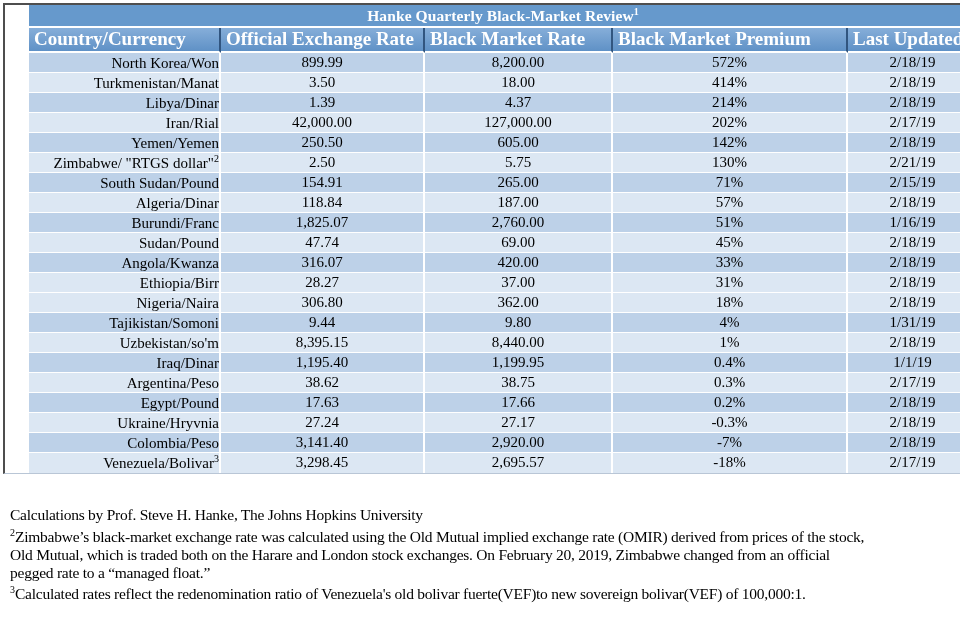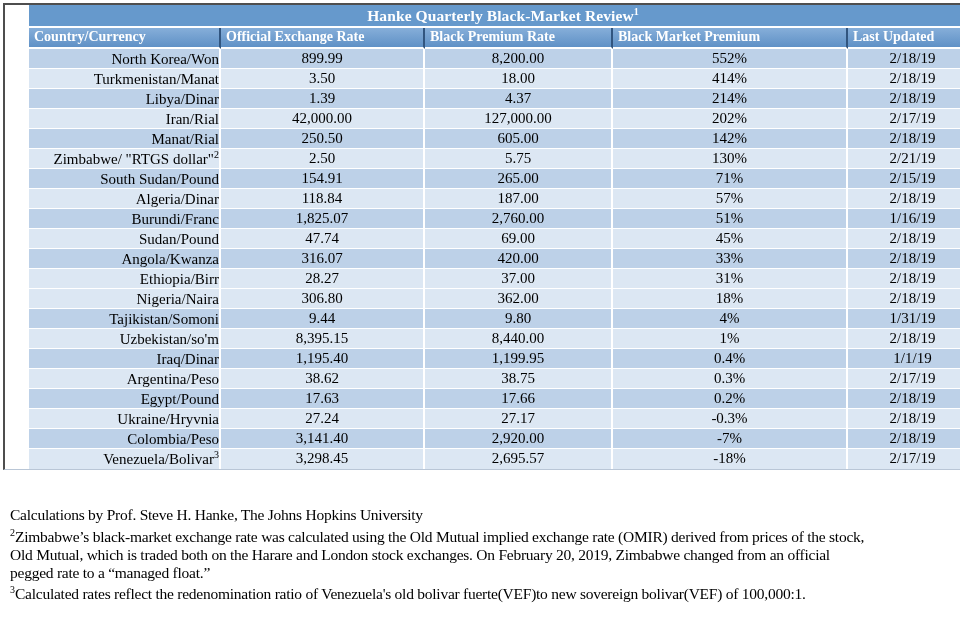--- a/index.html
+++ b/index.html
@@ -47,21 +47,21 @@
     height: 22px;
     border-bottom: 2px solid #ffffff;
     letter-spacing: 0.1px;
   }
   .title-cell sup { font-size: 10px; }
 
   th {
     background: linear-gradient(var(--header-top, #86aed9), var(--header-bottom, #5f91c6));
     color: var(--header-text, #fff);
     font-weight: bold;
-    font-size: 14px;
+    font-size: 19px;
     text-align: left;
     height: 21px;
     padding: 0 0 1px 5px;
     border-right: 2px solid var(--header-sep, #31557f);
     border-bottom: 2px solid #ffffff;
   }
   th:last-child { border-right: none; }
 
   tbody td {
     height: 19.5px;
@@ -105,31 +105,31 @@
           <col class="col4">
           <col class="col5">
       </colgroup>
       <thead>
         <tr>
           <td colspan="5" class="title-cell"><span>Hanke Quarterly Black-Market Review</span><sup>1</sup></td>
         </tr>
         <tr>
           <th>Country/Currency</th>
           <th>Official Exchange Rate</th>
-          <th>Black Premium Rate</th>
+          <th>Black Market Rate</th>
           <th>Black Market Premium</th>
           <th>Last Updated</th>
         </tr>
       </thead>
       <tbody>
   <tr class="dark">
     <td class="c-country"><span>North Korea/Won</span><sup></sup></td>
     <td class="c-num">899.99</td>
     <td class="c-num">8,200.00</td>
-    <td class="c-num">552%</td>
+    <td class="c-num">572%</td>
     <td class="c-num">2/18/19</td>
   </tr>
 
   <tr class="light">
     <td class="c-country"><span>Turkmenistan/Manat</span><sup></sup></td>
     <td class="c-num">3.50</td>
     <td class="c-num">18.00</td>
     <td class="c-num">414%</td>
     <td class="c-num">2/18/19</td>
   </tr>
@@ -144,21 +144,21 @@
 
   <tr class="light">
     <td class="c-country"><span>Iran/Rial</span><sup></sup></td>
     <td class="c-num">42,000.00</td>
     <td class="c-num">127,000.00</td>
     <td class="c-num">202%</td>
     <td class="c-num">2/17/19</td>
   </tr>
 
   <tr class="dark">
-    <td class="c-country"><span>Manat/Rial</span><sup></sup></td>
+    <td class="c-country"><span>Yemen/Yemen</span><sup></sup></td>
     <td class="c-num">250.50</td>
     <td class="c-num">605.00</td>
     <td class="c-num">142%</td>
     <td class="c-num">2/18/19</td>
   </tr>
 
   <tr class="light">
     <td class="c-country"><span>Zimbabwe/ "RTGS dollar"</span><sup>2</sup></td>
     <td class="c-num">2.50</td>
     <td class="c-num">5.75</td>

